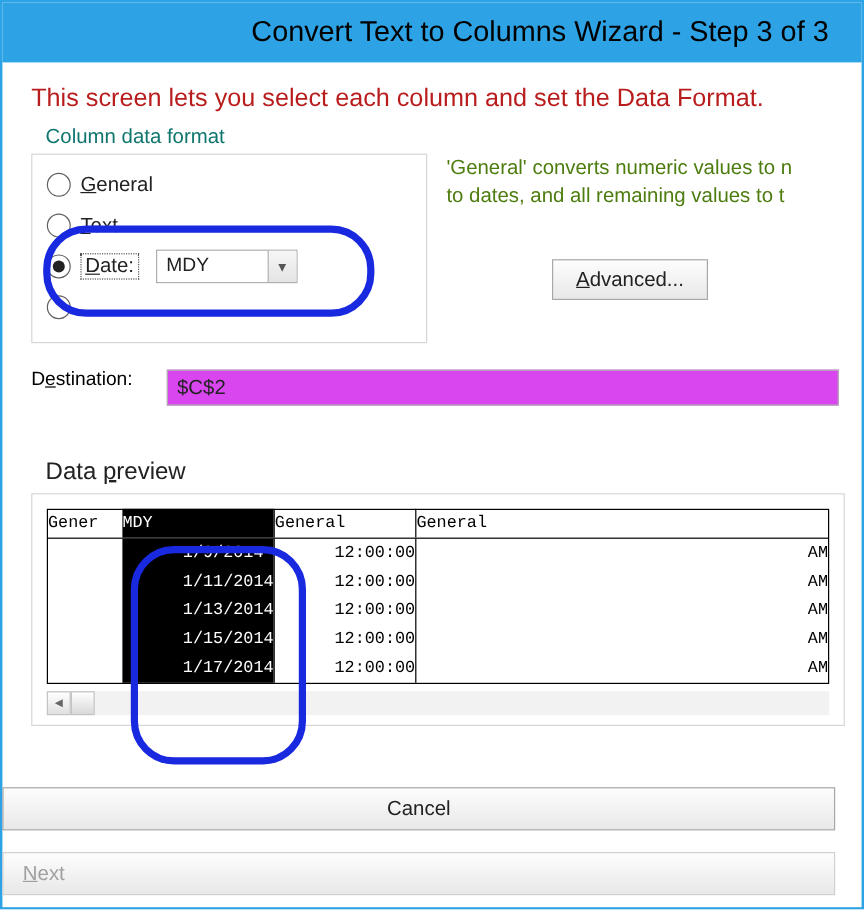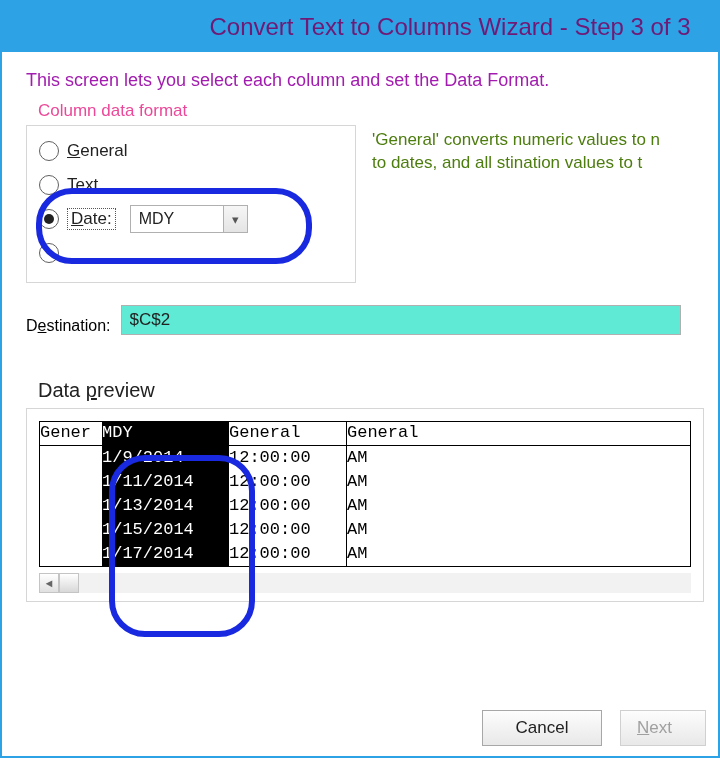--- a/index.html
+++ b/index.html
@@ -14,41 +14,41 @@
   }
   .window {
     position: relative;
     width: 720px;
     height: 758px;
     border: 2px solid #2da2e4;
     background: #fff;
   }
   .titlebar {
     background: #2da2e4;
-    color: #701a75;
+    color: #000000;
     height: 50px;
     display: flex;
     align-items: center;
     justify-content: center;
     font-size: 24px;
     white-space: nowrap;
     overflow: hidden;
     padding-left: 180px;
   }
   .content {
     padding: 18px 0 0 24px;
   }
   .intro {
-    color: #a21caf;
-    font-size: 18px;
+    color: #b91c1c;
+    font-size: 21px;
     margin-bottom: 10px;
   }
   .fieldset-label {
     font-size: 17px;
-    color: #ec4899;
+    color: #0f766e;
     margin: 8px 0 4px 12px;
   }
   .column-format-box {
     position: relative;
     border: 1px solid #d6d6d6;
     width: 330px;
     padding: 8px 10px 12px 12px;
   }
   .radio-row {
     display: flex;
@@ -132,53 +132,53 @@
     display:flex;
     align-items:center;
     justify-content:center;
     font-size:17px;
     color:#222;
   }
   .advanced-btn .ul { text-decoration: underline; }
 
   .dest-row {
     display:flex;
-    align-items:flex-end;
-    gap:10px;
+    align-items:flex-start;
+    gap:28px;
     margin-top:22px;
   }
   .dest-label .ul { text-decoration: underline; }
   .dest-input {
     border:1px solid #b0b0b0;
     height:30px;
     width:560px;
     padding:3px 8px;
     font-size:17px;
     color:#222;
-    background:#5eead4;
+    background:#d946ef;
   }
 
   .preview-label {
     margin-top:44px;
     font-size:20px;
     color:#222;
     margin-left: 12px;
   }
   .preview-label .ul { text-decoration: underline; }
 
   .preview-box {
     border:1px solid #d6d6d6;
     width:678px;
     margin-top:6px;
     padding:12px 12px 8px 12px;
     position: relative;
   }
   .preview-table {
     font-family: "Courier New", monospace;
-    font-size: 17px;
+    font-size: 14px;
     line-height: 24px;
     color:#000;
     width: 652px;
     border: 1.5px solid #000;
     background:#fff;
   }
   .preview-header {
     display:flex;
     border-bottom: 1.5px solid #000;
     height: 24px;
@@ -186,20 +186,21 @@
   }
   .preview-header .col {
     white-space: pre;
     overflow:hidden;
   }
   .preview-body {
     display:flex;
   }
   .preview-body .col {
     white-space: pre;
+    text-align: right;
   }
   .col1 { width: 62px; }
   .col2 { width: 126px; }
   .col3 { width: 118px; border-left: 1px solid #000; }
   .col4 { width: 100px; border-left: 1px solid #000; flex:1; }
   .selcol {
     background:#000;
     color:#fff;
   }
   .scrollbar {
@@ -224,21 +225,22 @@
   }
   .scrollbar .track { flex:1; }
 
   .button-row {
     position:absolute;
     left:0; right:0;
     bottom: 10px;
     display:flex;
     gap: 18px;
     justify-content: flex-end;
-    padding-right: 12px;
+    padding-right: 22px;
+    flex-direction: column;
   }
   .btn {
     min-width:120px;
     height:36px;
     border:1px solid #a7a7a7;
     background:linear-gradient(#fdfdfd,#e8e8e8);
     display:flex;
     align-items:center;
     justify-content:center;
     font-size:17px;
@@ -360,23 +362,26 @@
         <div class="arrow">◄</div>
         <div class="thumb"></div>
         <div class="track"></div>
       </div>
     </div>
 
   </div>
 
   <div class="right-note">
     <span>'General' converts numeric values to n</span><br>
-    <span>to dates, and all stination values to t</span>
-  </div>
-
+    <span>to dates, and all remaining values to t</span>
+  </div>
+
+  <div class="advanced-btn">
+    <span><span class="ul">A</span>dvanced...</span>
+  </div>
 
   <div class="button-row">
     <div class="btn">
         <span>Cancel</span>
       </div>
     <div class="btn disabled">
         <span><span class="ul">N</span>ext</span>
       </div>
   </div>
 

